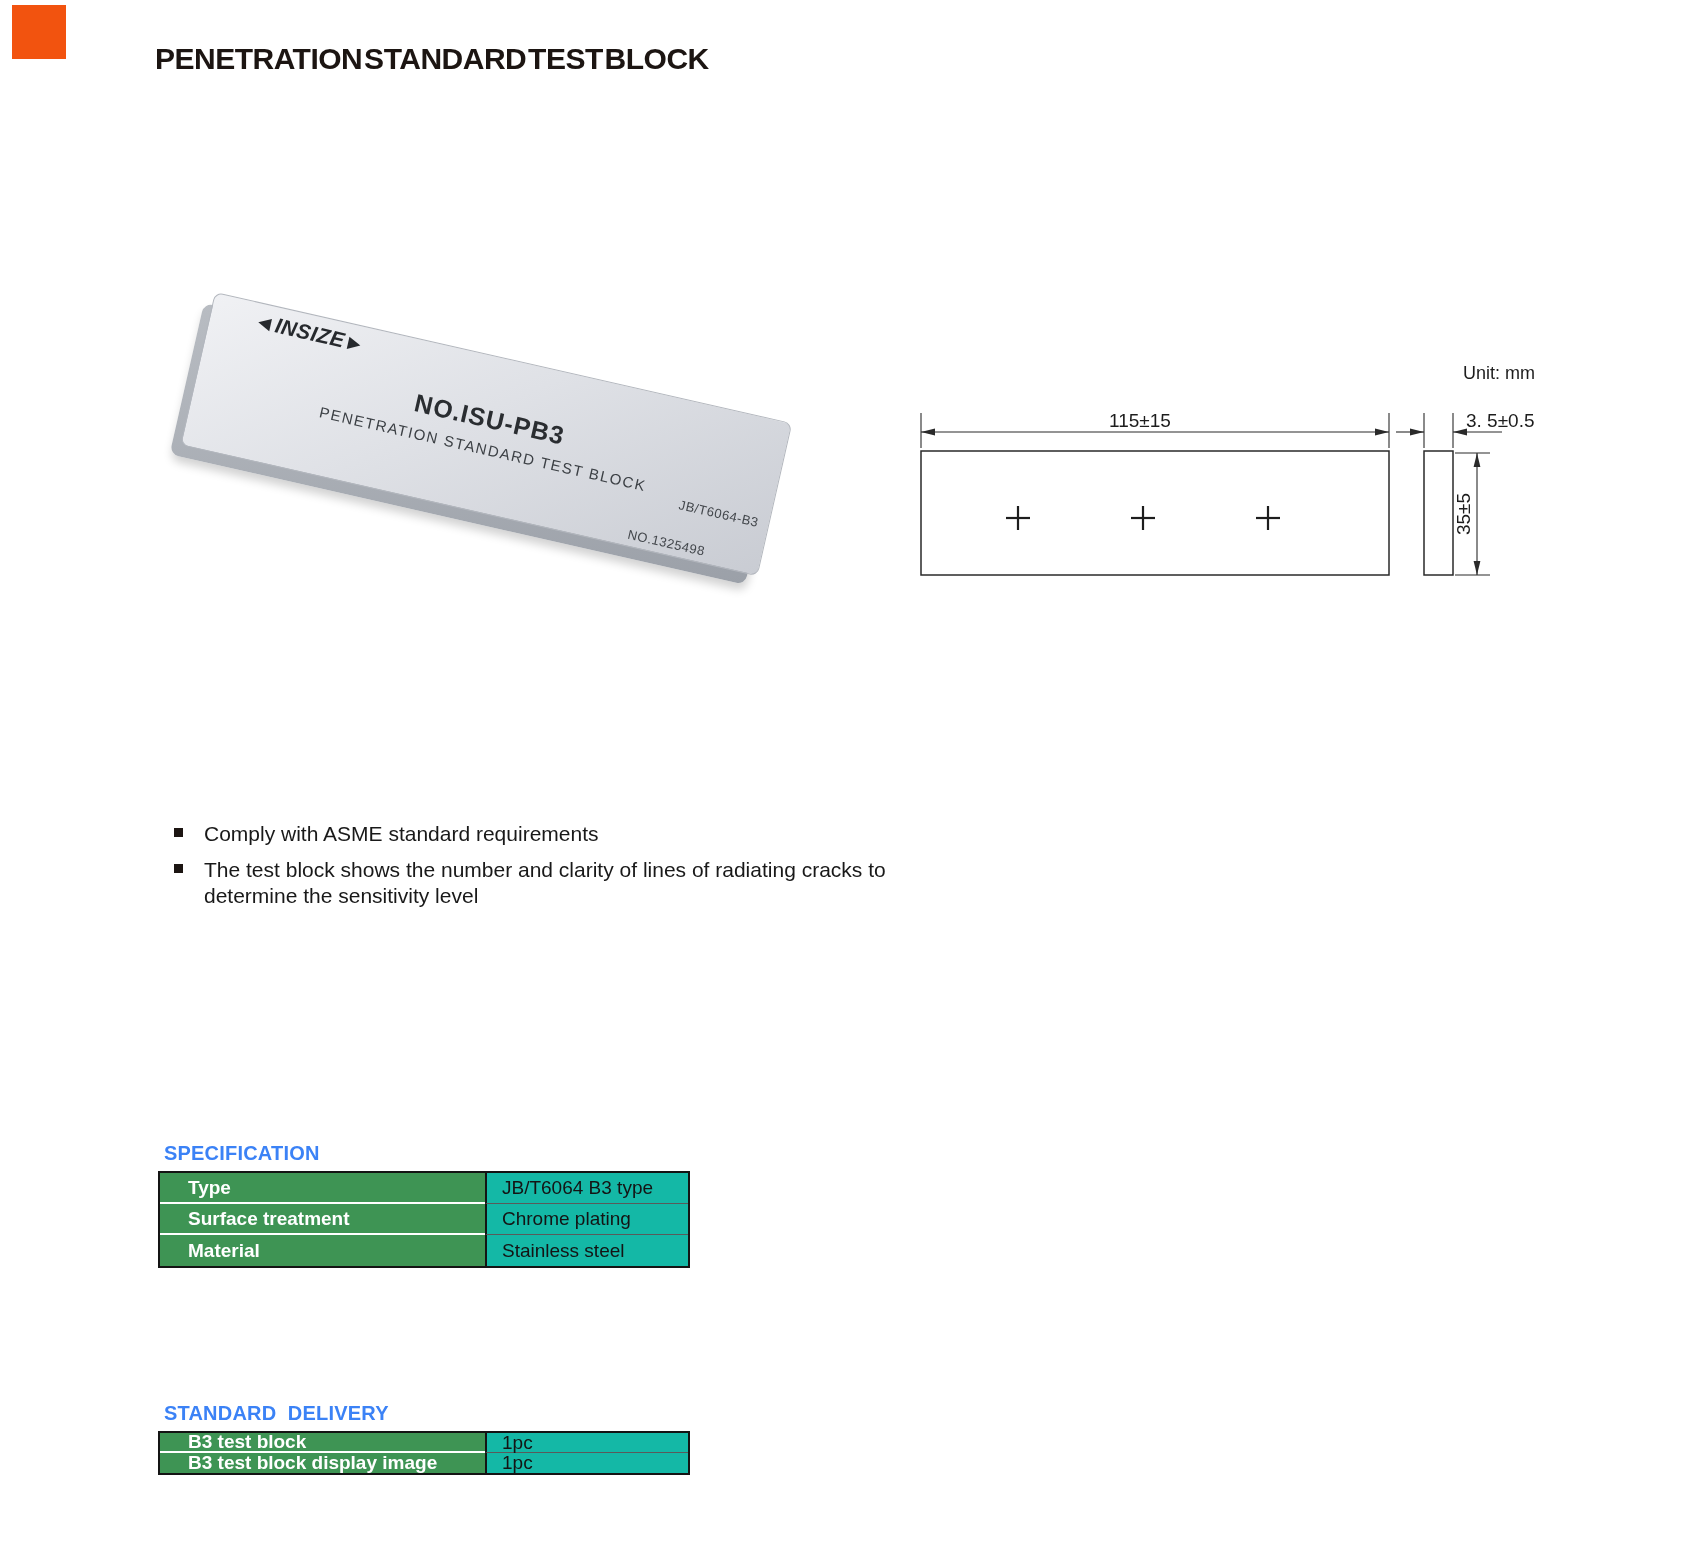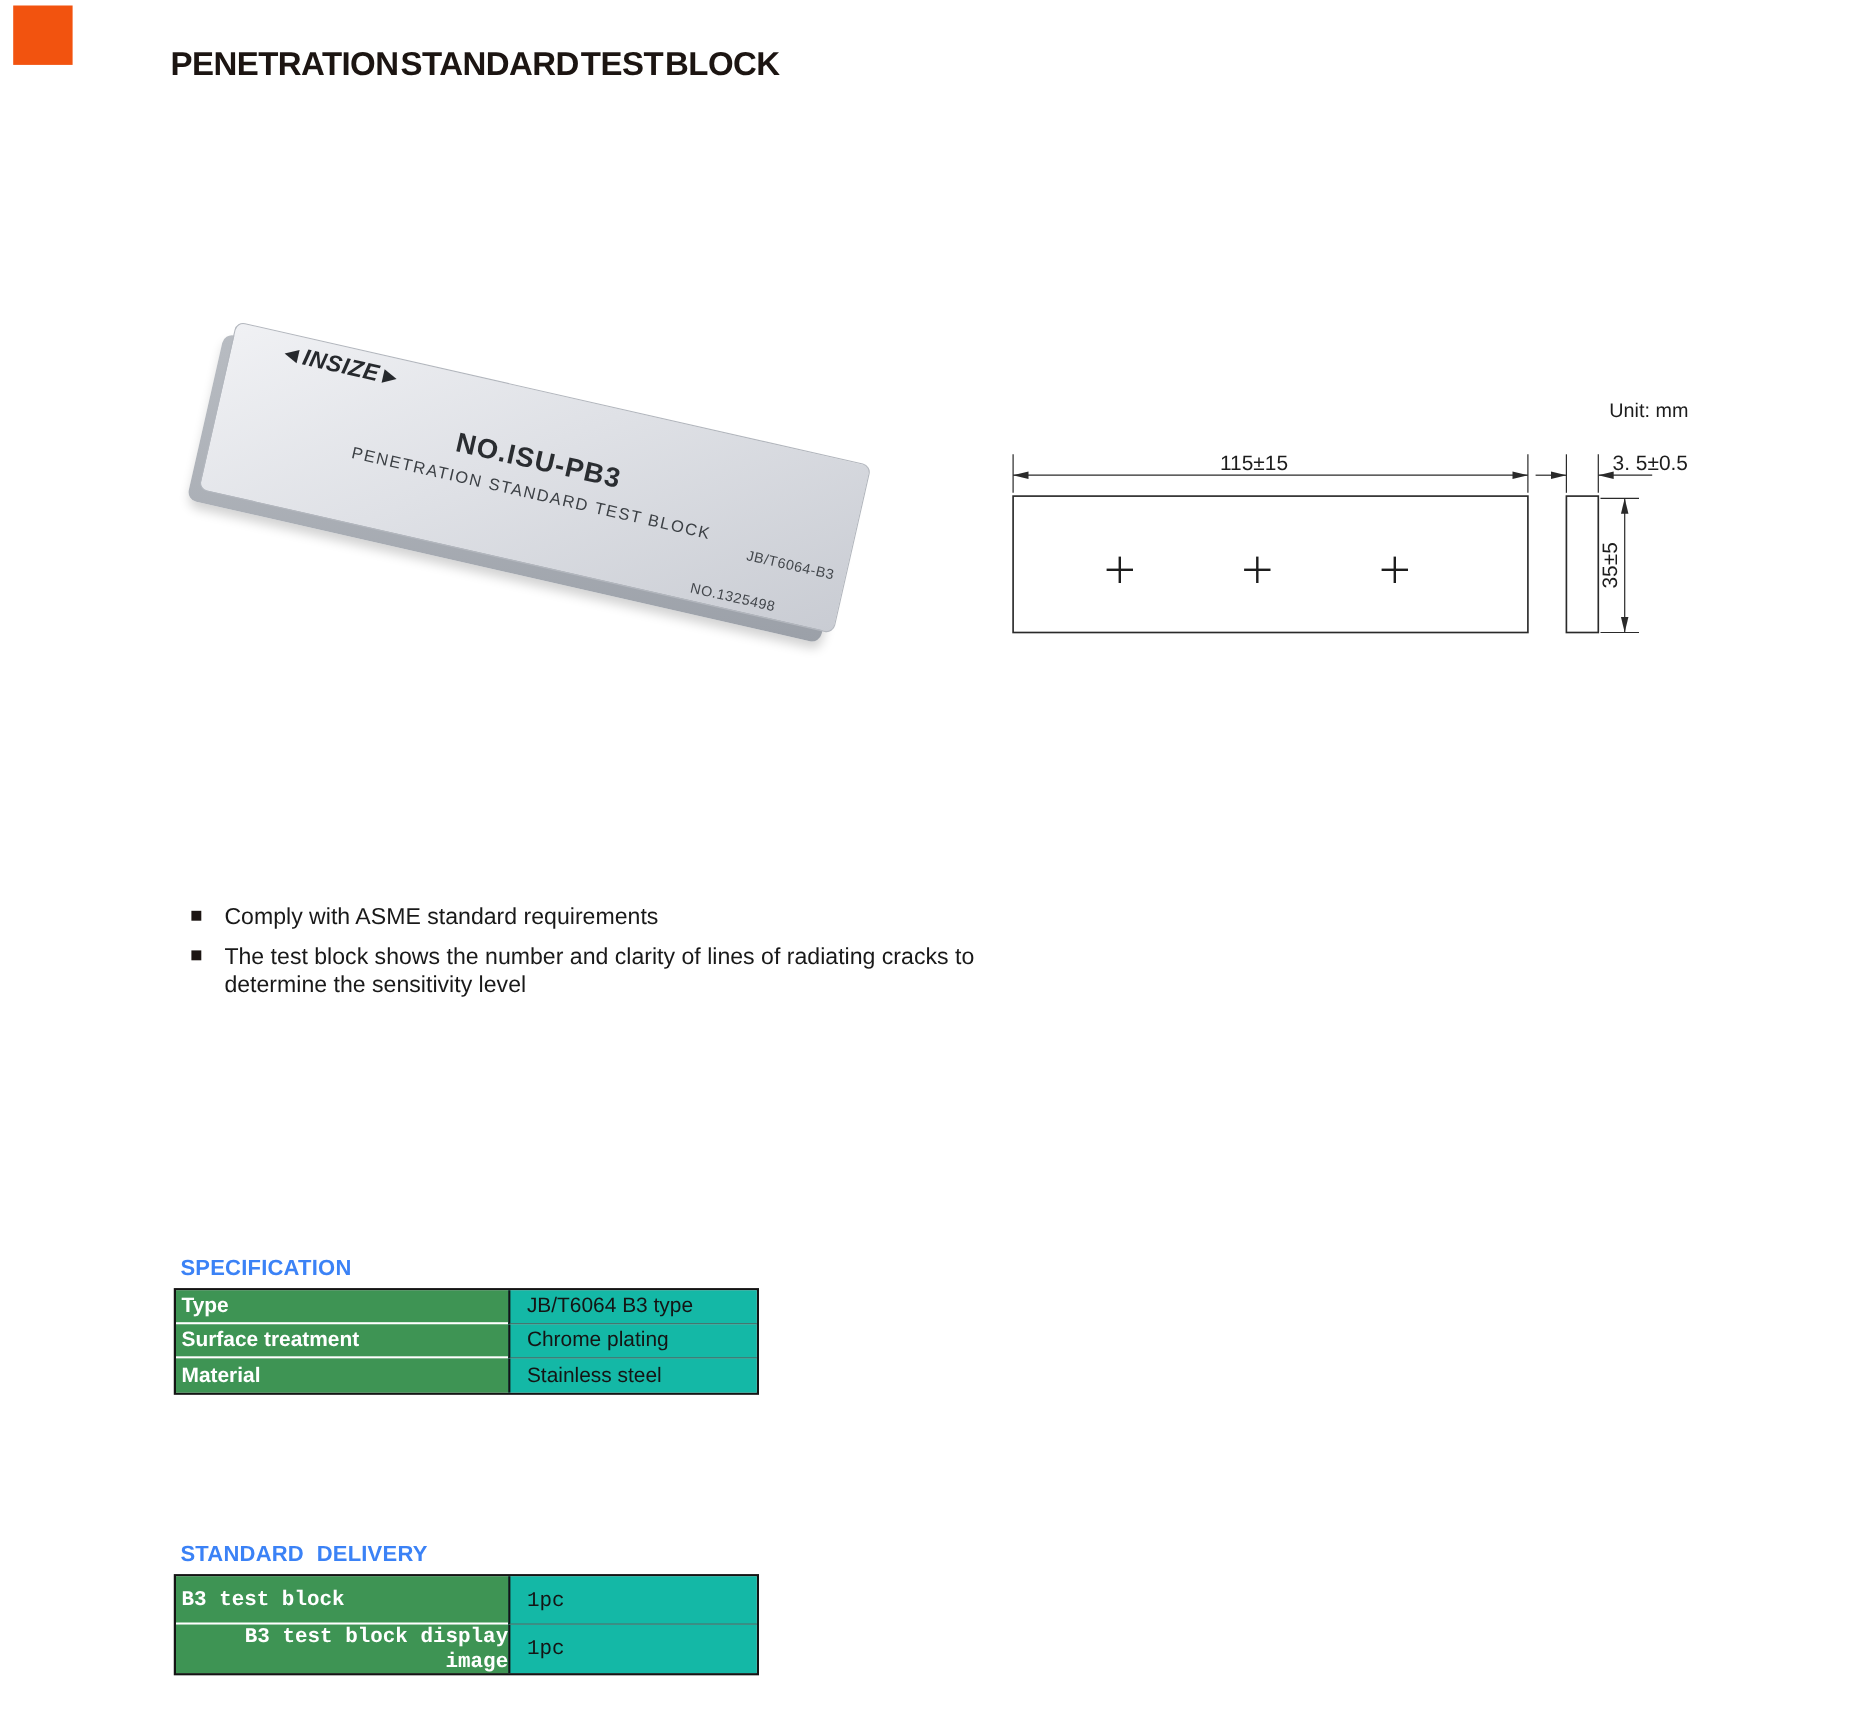--- a/index.html
+++ b/index.html
@@ -37,22 +37,22 @@
   
   .sec-heading{position:absolute;font-size:20px;font-weight:bold;color:#3b82f6;letter-spacing:0.2px;white-space:pre;}
   .h-spec{left:164px;top:1142px;}
   .h-del{left:164px;top:1402px;}
 
   .data-table{position:absolute;left:158px;width:528px;border:2px solid #141414;background:#dbdbdb;}
   .t-spec{top:1171px;}
   .t-del{top:1431px;}
   .trow{display:flex;}
   .t-spec .trow{height:31px;}
-  .t-del .trow{height:44px;font-family:Liberation Mono, monospace;}
-  .tlabel{width:297px;background:#3E9454;color:#fff;font-weight:bold;font-size:19px;display:flex;align-items:center;padding-left:5px;border-bottom:2px solid #fff;}
+  .t-del .trow{height:20px;}
+  .tlabel{width:297px;background:#3E9454;color:#fff;font-weight:bold;font-size:19px;display:flex;align-items:center;padding-left:28px;border-bottom:2px solid #fff;}
   .tvalue{flex:1;background:#14b8a6;color:#141414;font-size:19px;display:flex;align-items:center;padding-left:15px;border-left:2px solid #141414;border-bottom:1px solid #5a5a5a;}
   .trow:last-child .tlabel,.trow:last-child .tvalue{border-bottom:none;text-align:right;}
 </style>
 </head>
 <body>
 
 <div class="corner-mark" style="background:#F2530F"></div>
 
 <div class="page-title">
   <div class="t1">PENETRATION STANDARD TEST BLOCK</div>

